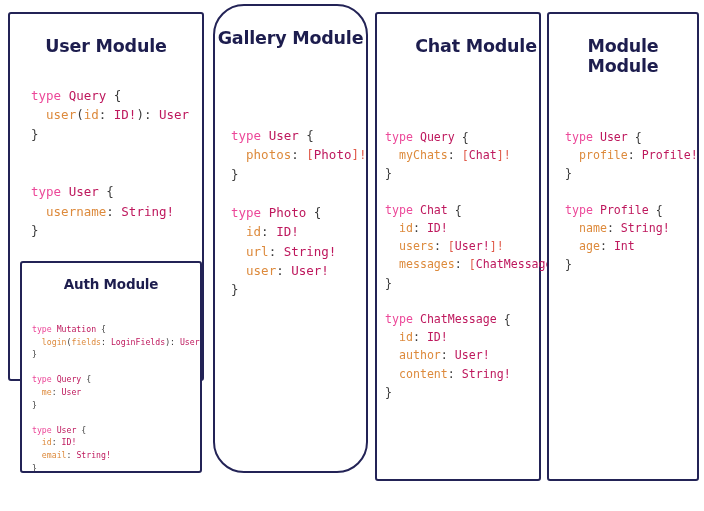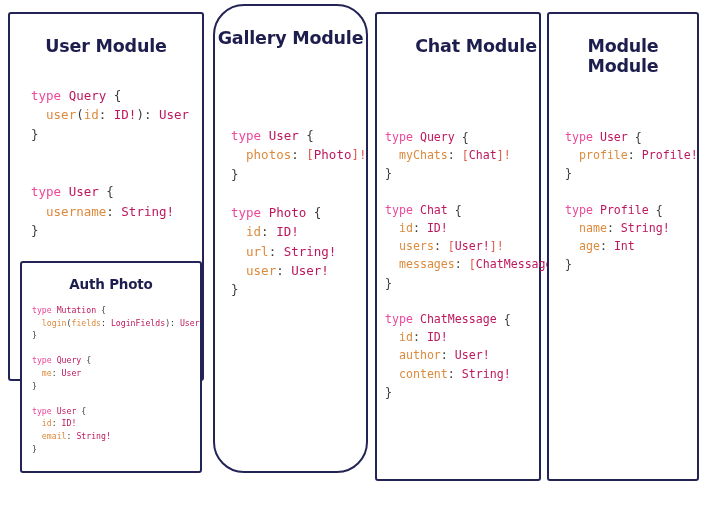--- a/index.html
+++ b/index.html
@@ -53,20 +53,21 @@
     font-size: 12.5px;
     line-height: 19.3px;
   }
   .code-sm {
     font-size: 11.6px;
     line-height: 18.2px;
   }
   .code-xs {
     font-size: 8.2px;
     line-height: 12.6px;
+    margin-top: 19px;
   }
   
   .k  { color: #ec4899; }  
   .t  { color: #be185d; }  
   .f  { color: #dd8a3c; }  
   .p  { color: #3b3b3b; }  
   .b  { color: #e05a4a; }  
 
   
   #card-user    { left: 8px;   top: 12px;  width: 196px; height: 369px; }
@@ -89,21 +90,21 @@
 </head>
 <body>
 
 <div class="canvas">
 
   <div class="card" id="card-user">
     <div class="card-title title-lg">User Module</div>
     <div class="code code-lg code-block" id="code-user"><div><span class="k">type </span><span class="t">Query </span><span class="p">{</span></div><div><span class="f">  user</span><span class="p">(</span><span class="f">id</span><span class="p">: </span><span class="t">ID!</span><span class="p">): </span><span class="t">User</span></div><div><span class="p">}</span></div><div>&nbsp;</div><div>&nbsp;</div><div><span class="k">type </span><span class="t">User </span><span class="p">{</span></div><div><span class="f">  username</span><span class="p">: </span><span class="t">String!</span></div><div><span class="p">}</span></div></div>
 
     <div class="card" id="card-auth">
-      <div class="card-title title-sm">Auth Photo</div>
+      <div class="card-title title-sm">Auth Module</div>
       <div class="code code-xs code-block" id="code-auth"><div><span class="k">type </span><span class="t">Mutation </span><span class="p">{</span></div><div><span class="f">  login</span><span class="p">(</span><span class="f">fields</span><span class="p">: </span><span class="t">LoginFields</span><span class="p">): </span><span class="t">User</span></div><div><span class="p">}</span></div><div>&nbsp;</div><div><span class="k">type </span><span class="t">Query </span><span class="p">{</span></div><div><span class="f">  me</span><span class="p">: </span><span class="t">User</span></div><div><span class="p">}</span></div><div>&nbsp;</div><div><span class="k">type </span><span class="t">User </span><span class="p">{</span></div><div><span class="f">  id</span><span class="p">: </span><span class="t">ID!</span></div><div><span class="f">  email</span><span class="p">: </span><span class="t">String!</span></div><div><span class="p">}</span></div></div>
     </div>
   </div>
 
   <div class="card" id="card-gallery">
     <div class="card-title title-lg">Gallery Module</div>
     <div class="code code-lg code-block" id="code-gallery"><div><span class="k">type </span><span class="t">User </span><span class="p">{</span></div><div><span class="f">  photos</span><span class="p">: </span><span class="b">[</span><span class="t">Photo</span><span class="b">]!</span></div><div><span class="p">}</span></div><div>&nbsp;</div><div><span class="k">type </span><span class="t">Photo </span><span class="p">{</span></div><div><span class="f">  id</span><span class="p">: </span><span class="t">ID!</span></div><div><span class="f">  url</span><span class="p">: </span><span class="t">String!</span></div><div><span class="f">  user</span><span class="p">: </span><span class="t">User!</span></div><div><span class="p">}</span></div></div>
   </div>
 
   <div class="card" id="card-chat">

